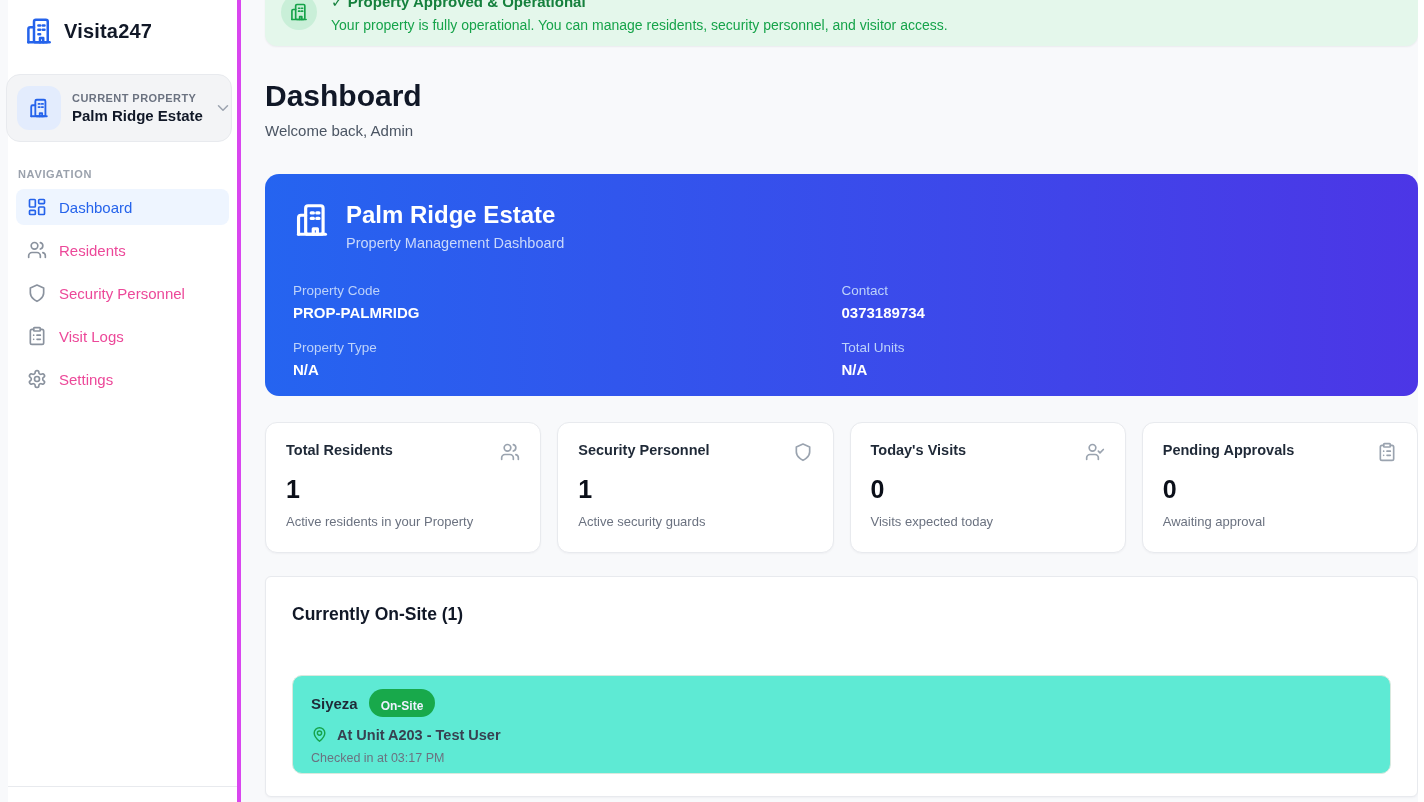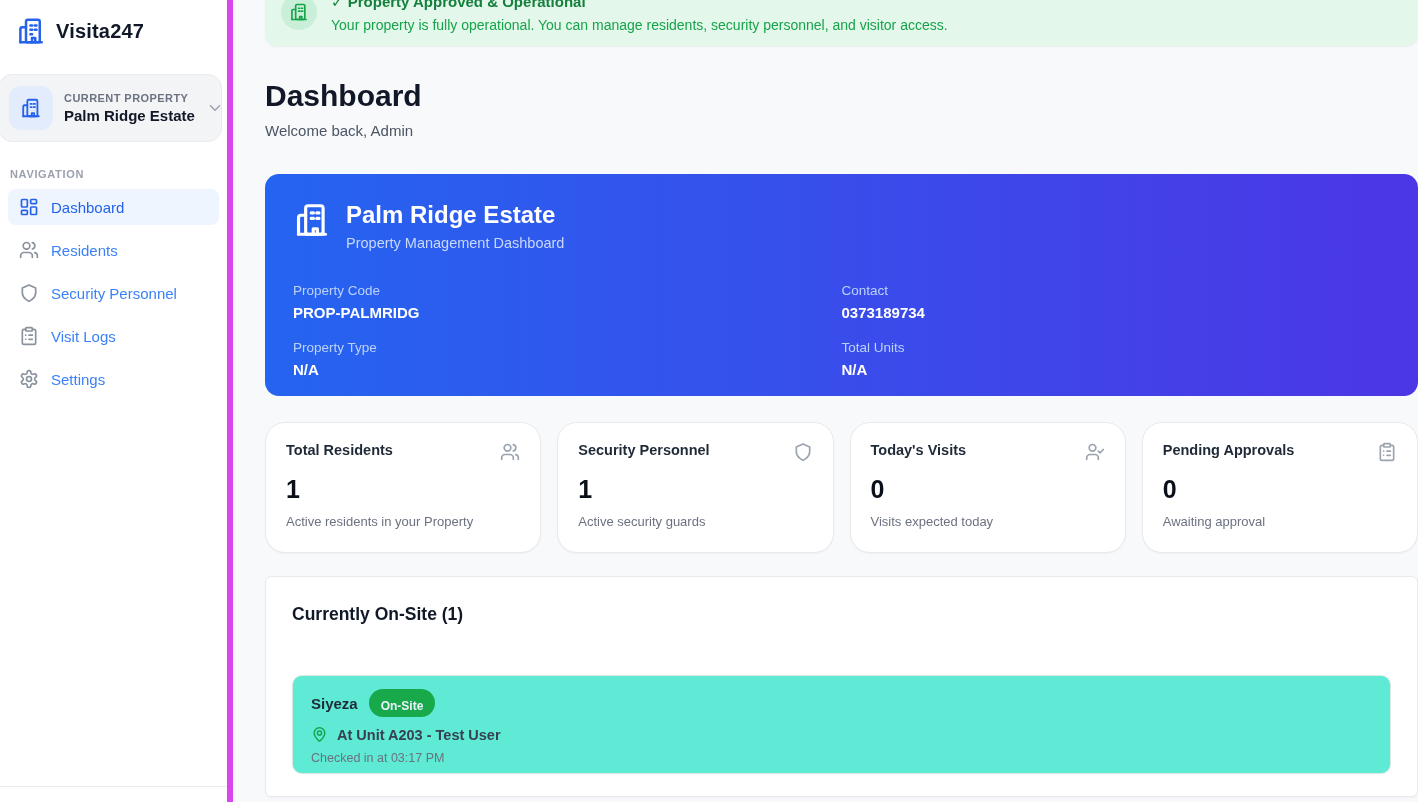--- a/index.html
+++ b/index.html
@@ -6,22 +6,22 @@
   html, body { width: 1424px; height: 802px; overflow: hidden; }
   body {
     font-family: "Liberation Sans", "DejaVu Sans", sans-serif;
     background: #f8f9fb;
     color: #111827;
   }
   svg { display: block; }
 
   
   .sidebar {
-    position: fixed; left: 0; top: 0; bottom: 0; width: 233px;
-    background: #ffffff; border-right: 6px solid #d946ef;
+    position: fixed; left: 8px; top: 0; bottom: 0; width: 233px;
+    background: #ffffff; border-right: 4px solid #d946ef;
     display: flex; flex-direction: column; z-index: 5;
   }
   .logo-row { display: flex; align-items: center; gap: 10px; padding: 16px 16px 0 16px; }
   .logo-icon { color: #2563eb; }
   .logo-text { font-size: 20px; font-weight: 800; color: #111827; letter-spacing: .01em; }
 
   .prop-box {
     margin: 28px 5px 0 -2px; padding: 11px 10px;
     background: #f3f4f6; border: 1px solid #e8eaee; border-radius: 14px;
     display: flex; align-items: center; gap: 11px; cursor: pointer;
@@ -35,21 +35,21 @@
   .prop-chevron { margin-left: auto; color: #9ca3af; flex: none; }
 
   .nav-label {
     padding: 26px 10px 9px 10px; font-size: 11px; font-weight: 700;
     color: #9aa1ac; letter-spacing: .06em;
   }
   .nav { padding: 0 8px; }
   .nav-item {
     display: flex; align-items: center; gap: 12px;
     padding: 8px 11px; border-radius: 8px; margin-bottom: 7px;
-    font-size: 15px; color: #3b82f6; cursor: pointer;
+    font-size: 15px; color: #ec4899; cursor: pointer;
   }
   .nav-item .nav-ico { color: #8a929e; }
   .nav-item.active { background: #eef5ff; color: #2563eb; font-weight: 500; }
   .nav-item.active .nav-ico { color: #2563eb; }
   .sidebar-footer { margin-top: auto; border-top: 1px solid #e8eaee; height: 16px; }
 
   
   .main { margin-left: 233px; height: 802px; padding: 0 6px 0 32px; overflow: hidden; }
   .scroll-strip { position: fixed; right: 0; top: 0; bottom: 0; width: 6px; background: #ffffff; }
 
@@ -76,21 +76,21 @@
   }
   .pc-header { display: flex; align-items: flex-start; gap: 15px; }
   .pc-title { font-size: 24px; font-weight: 700; }
   .pc-subtitle { font-size: 14.5px; color: #c9d8fb; margin-top: 6px; }
   .pc-fields { margin-top: 32px; display: grid; grid-template-columns: 1fr 1fr; row-gap: 19px; }
   .pc-field-label { font-size: 13.5px; color: #bdd2fa; }
   .pc-field-value { font-size: 15px; font-weight: 700; color: #ffffff; margin-top: 6px; }
 
   .stats-row { margin-top: 26px; display: grid; grid-template-columns: repeat(4, 1fr); gap: 16px; }
   .stat-card {
-    background: #ffffff; border: 1px solid #e8eaee; border-radius: 20px;
+    background: #ffffff; border: 1px solid #e8eaee; border-radius: 12px;
     padding: 19px 20px; height: 131px; box-shadow: 0 1px 2px rgba(16,24,40,.04);
   }
   .stat-head { display: flex; justify-content: space-between; align-items: flex-start; }
   .stat-title { font-size: 14.5px; font-weight: 700; color: #1f2937; }
   .stat-ico { color: #9aa3af; }
   .stat-value { margin-top: 13px; font-size: 25px; font-weight: 800; color: #0b0f19; }
   .stat-sub { margin-top: 10px; font-size: 13px; color: #6b7280; }
 
   .onsite-card {
     margin-top: 23px; background: #ffffff; border: 1px solid #e8eaee;

